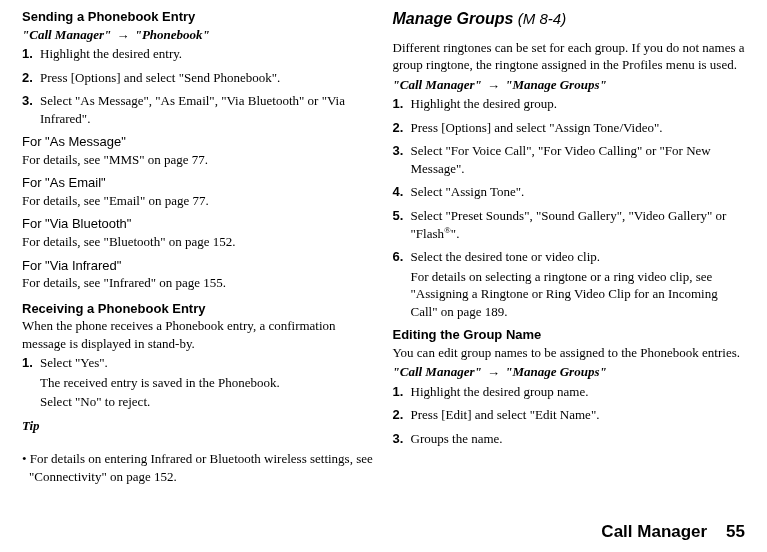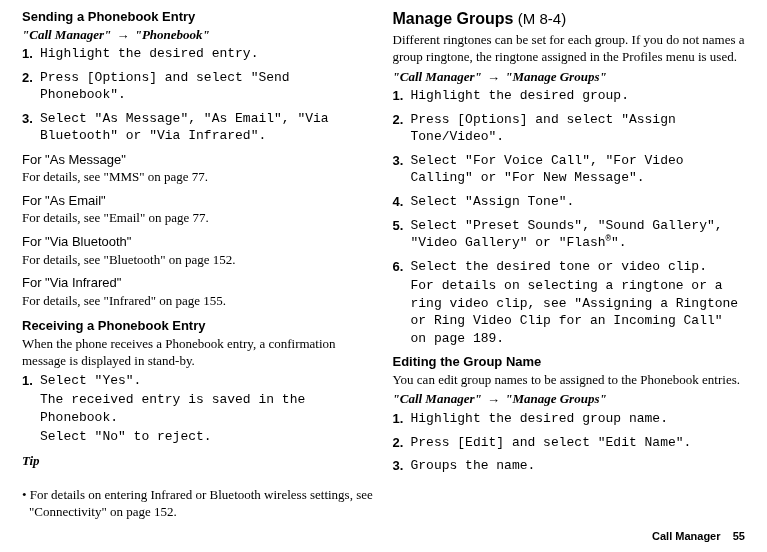--- a/index.html
+++ b/index.html
@@ -27,21 +27,22 @@
     font-weight: bold;
     font-size: 13px;
     margin-top: 2px;
     margin-bottom: 0;
   }
   .heading-large {
     font-family: Arial, Helvetica, sans-serif;
     font-weight: bold;
     font-size: 16px;
     margin-top: 2px;
-    margin-bottom: 1px;
+    margin-bottom: 9px;
+    font-style: italic;
   }
   .nav-path {
     font-weight: bold;
     font-style: italic;
     margin-top: 0;
     margin-bottom: 1px;
   }
   .body-text {
     margin: 0 0 2px 0;
   }
@@ -56,21 +57,20 @@
     margin-bottom: 6px;
   }
   .li-num {
     font-family: Arial, Helvetica, sans-serif;
     font-weight: bold;
     width: 18px;
     flex-shrink: 0;
   }
   .li-body {
     flex: 1;
-    font-family: Liberation Mono, monospace;
   }
   .li-body .indent {
     display: block;
     margin-top: 2px;
   }
   .subhead {
     font-family: Arial, Helvetica, sans-serif;
     font-weight: normal;
     font-size: 13px;
     margin-top: 6px;
@@ -92,21 +92,21 @@
     font-size: 9px;
     vertical-align: super;
     line-height: 0;
   }
   .footer {
     position: absolute;
     bottom: 8px;
     right: 22px;
     font-family: Arial, Helvetica, sans-serif;
     font-weight: bold;
-    font-size: 11px;
+    font-size: 17px;
   }
   .arrow {
     font-style: normal;
     padding: 0 2px;
   }
 </style>
 </head>
 <body>
 
 <div class="page">

